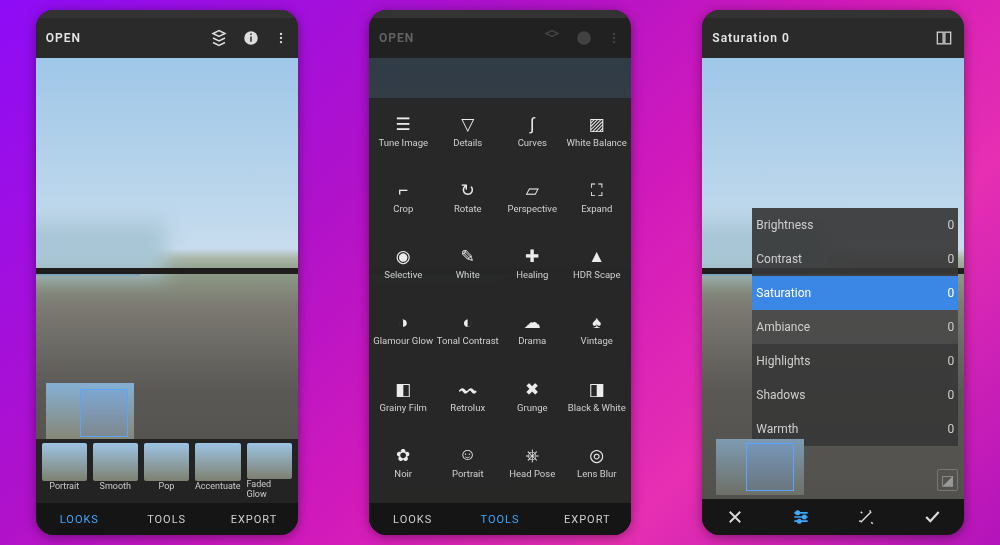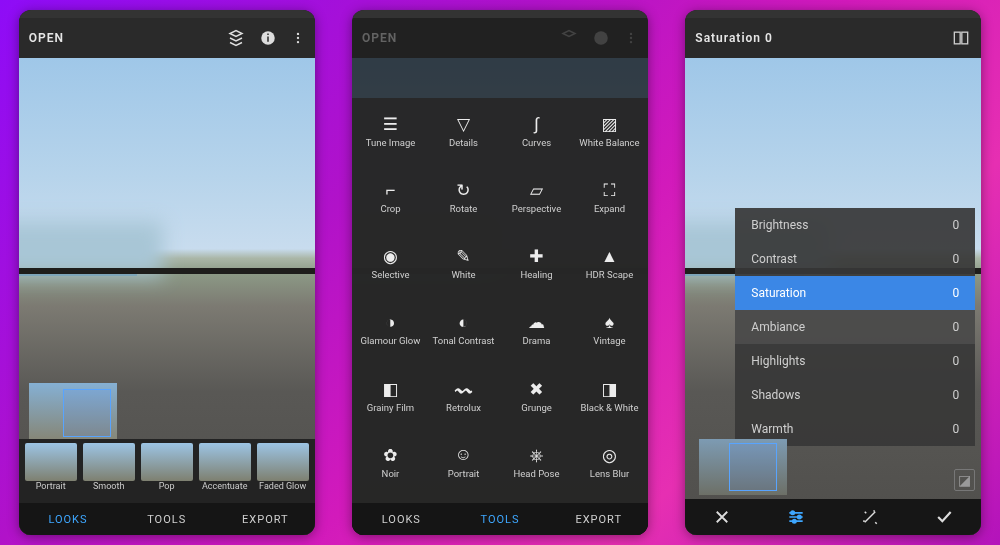--- a/index.html
+++ b/index.html
@@ -3,23 +3,23 @@
 <meta charset="utf-8">
 <style>
   *{margin:0;padding:0;box-sizing:border-box;font-family:Roboto,Helvetica,Arial,sans-serif;}
   body{
     width:1000px;height:545px;
     background:linear-gradient(135deg,#8e0cf7 0%,#b112c9 35%,#d21abb 55%,#e62fb2 75%,#b313bb 100%);
     display:flex;align-items:center;justify-content:space-around;
     overflow:hidden;
   }
   .phone{
-    width:296px;height:525px;
+    width:262px;height:525px;
     background:#1e1e1e;
-    border-radius:12px;
+    border-radius:18px;
     overflow:hidden;
     display:flex;flex-direction:column;
     box-shadow:0 2px 12px rgba(0,0,0,.4);
     color:#cfcfcf;
     position:relative;
   }
   .statusbar{height:8px;background:#333;}
   .topbar{
     height:40px;background:#2a2a2a;display:flex;align-items:center;
     padding:0 10px;font-size:12px;letter-spacing:1px;
@@ -55,21 +55,21 @@
     overflow:hidden;}
   .tool{display:flex;flex-direction:column;align-items:center;gap:4px;}
   .tool .glyph{font-size:17px;color:#ececec;height:20px;display:flex;align-items:center;}
   .tool .lbl{font-size:9.5px;color:#d0d0d0;text-align:left;line-height:1.1;}
   
   .topbar.center{}
   .compare-ico{position:absolute;right:10px;top:18px;}
   .panel{position:absolute;left:50px;right:6px;top:150px;
     background:rgba(55,55,55,.92);font-size:12px;color:#cfcfcf;}
   .prow{display:flex;justify-content:space-between;align-items:center;
-    height:34px;padding:0 16px;}
+    height:34px;padding:0 4px;}
   .prow.sel{background:#3b87e6;color:#ffffff;}
   .prow.sub{background:rgba(80,80,80,.8);}
   .preview3{position:absolute;left:14px;bottom:40px;width:88px;height:56px;
     background:linear-gradient(#7d9bb3,#6d7067);}
   .preview3 .hi{position:absolute;left:30px;top:4px;width:48px;height:48px;
     border:1.5px solid #58a4ff;background:rgba(80,140,255,.12);}
   .bmk{position:absolute;right:6px;bottom:44px;color:#9a9a9a;font-size:14px;
     border:1px solid #777;border-radius:2px;padding:2px 3px;}
   .botbar{position:absolute;left:0;right:0;bottom:0;height:36px;display:flex;
     background:#161616;align-items:center;}

